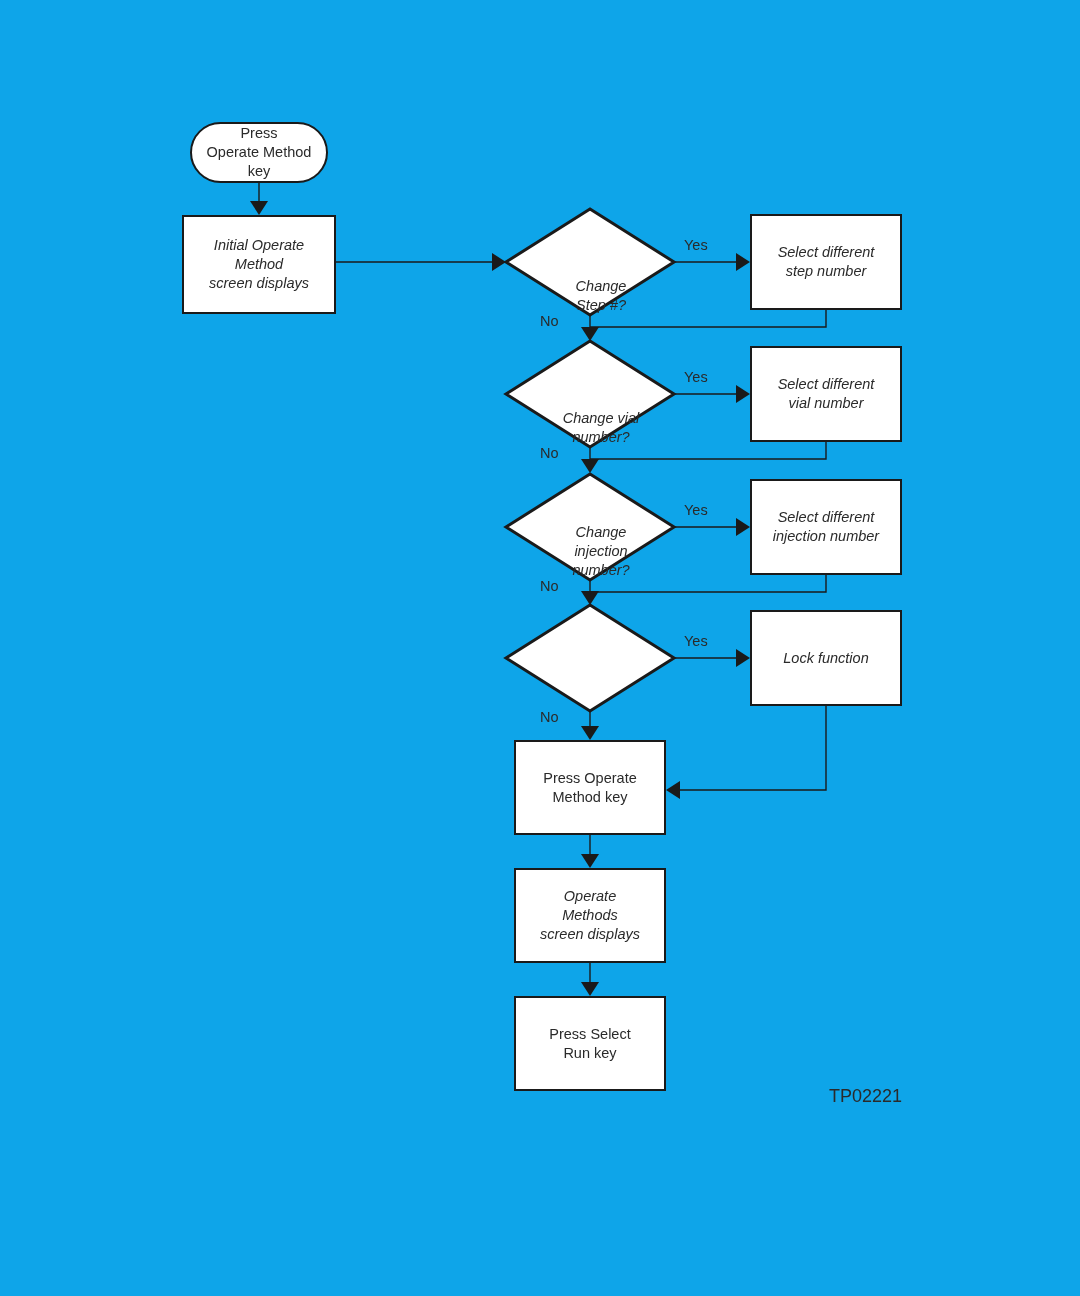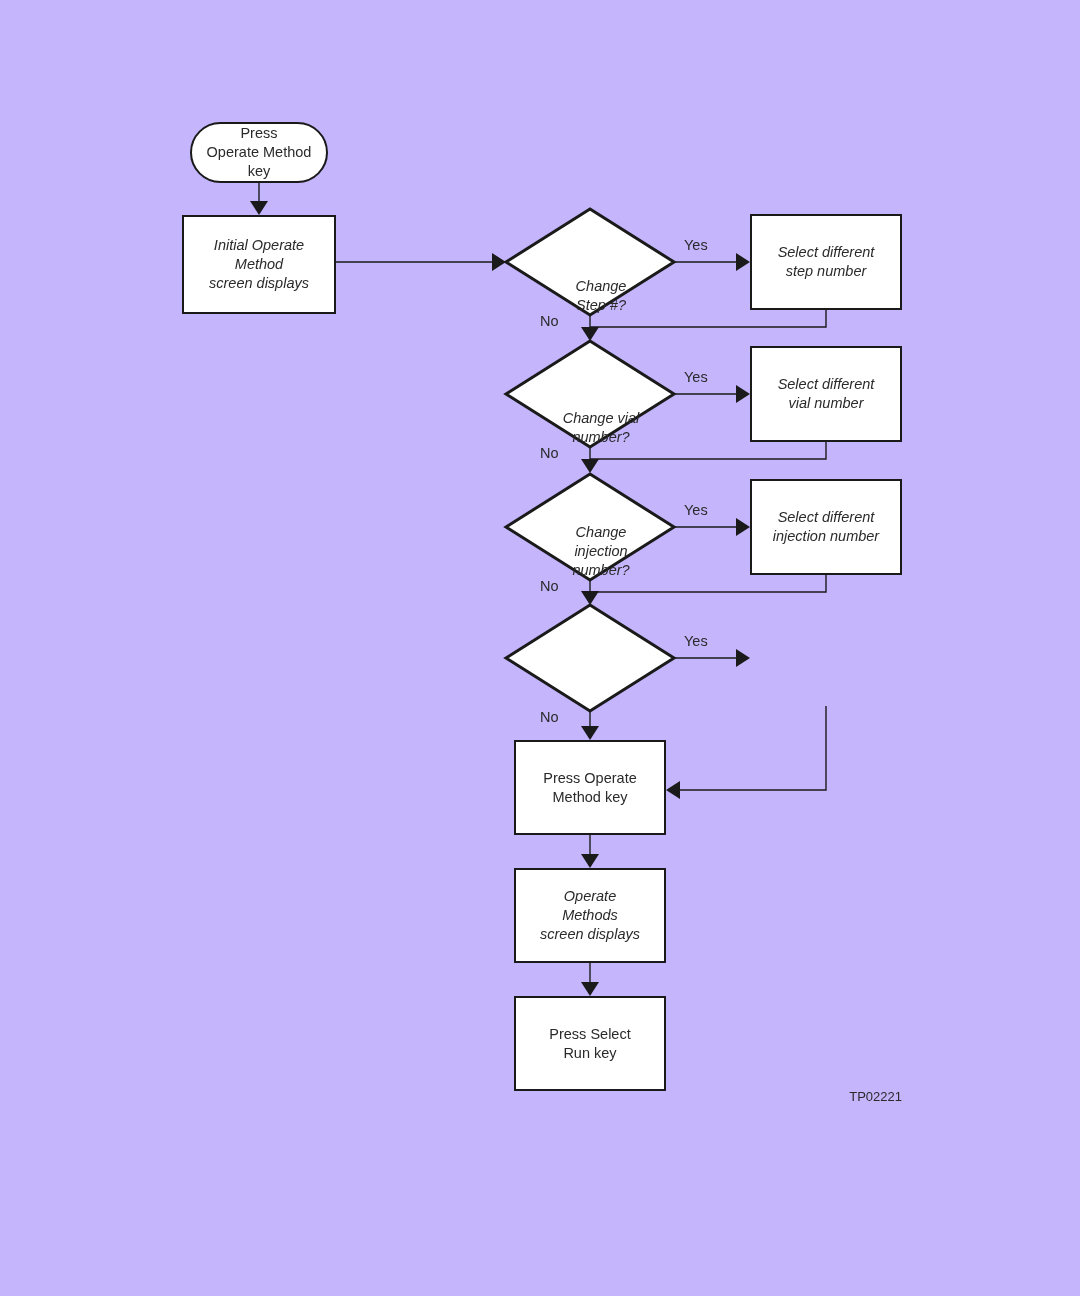--- a/index.html
+++ b/index.html
@@ -1,35 +1,35 @@
 <!DOCTYPE html>
 <html><head>
 <meta charset="utf-8">
 <style>
   html,body{margin:0;padding:0;background:#fff;}
   .stage{
-    position:relative;width:1080px;height:1296px;background:#c4b5fd;
+    position:relative;width:1080px;height:1296px;background:#0ea5e9;
     font-family:"Liberation Sans",sans-serif;color:#2a2a2a;
     font-size:14.5px;line-height:19px;overflow:hidden;
   }
   .layer{position:absolute;left:0;top:0;}
   .box{
     position:absolute;box-sizing:border-box;border:2.5px solid #1a1a1a;
     background:#fff;display:flex;align-items:center;justify-content:center;
     text-align:center;
   }
   .stadium{border-radius:32px;}
   .dtext{
     position:absolute;display:flex;align-items:flex-end;justify-content:center;
     text-align:center;left:517px;width:168px;height:106px;
   }
   .ml{white-space:pre-line;font-style:italic;}
   .b{font-weight:normal;}
   .lbl{position:absolute;text-align:left;}
-  .figcode{position:absolute;left:780px;top:1087px;width:122px;text-align:right;font-size:13px;}
+  .figcode{position:absolute;left:780px;top:1087px;width:122px;text-align:right;font-size:18px;}
   svg line,svg polyline{stroke:#1a1a1a;stroke-width:1.4;fill:none;}
   svg polygon.ah{fill:#1a1a1a;stroke:none;}
   svg polygon.dia{fill:#fff;stroke:#1a1a1a;stroke-width:3;}
 </style>
 </head>
 <body>
 
 <div class="stage">
 
   <svg class="layer" width="1080" height="1296">
@@ -111,20 +111,23 @@
 step number</div>
   </div>
   <div class="box" style="left:750px;top:346px;width:152px;height:96px;">
     <div class="ml">Select different
 vial number</div>
   </div>
   <div class="box" style="left:750px;top:479px;width:152px;height:96px;">
     <div class="ml">Select different
 injection number</div>
   </div>
+  <div class="box" style="left:750px;top:610px;width:152px;height:96px;">
+    <div class="ml">Lock function</div>
+  </div>
 
   <div class="lbl" style="left:684px;top:236px;width:52px;">Yes</div>
   <div class="lbl" style="left:684px;top:368px;width:52px;">Yes</div>
   <div class="lbl" style="left:684px;top:501px;width:52px;">Yes</div>
   <div class="lbl" style="left:684px;top:632px;width:52px;">Yes</div>
 
   <div class="lbl" style="left:540px;top:312px;width:36px;">No</div>
   <div class="lbl" style="left:540px;top:444px;width:36px;">No</div>
   <div class="lbl" style="left:540px;top:577px;width:36px;">No</div>
   <div class="lbl" style="left:540px;top:708px;width:36px;">No</div>

